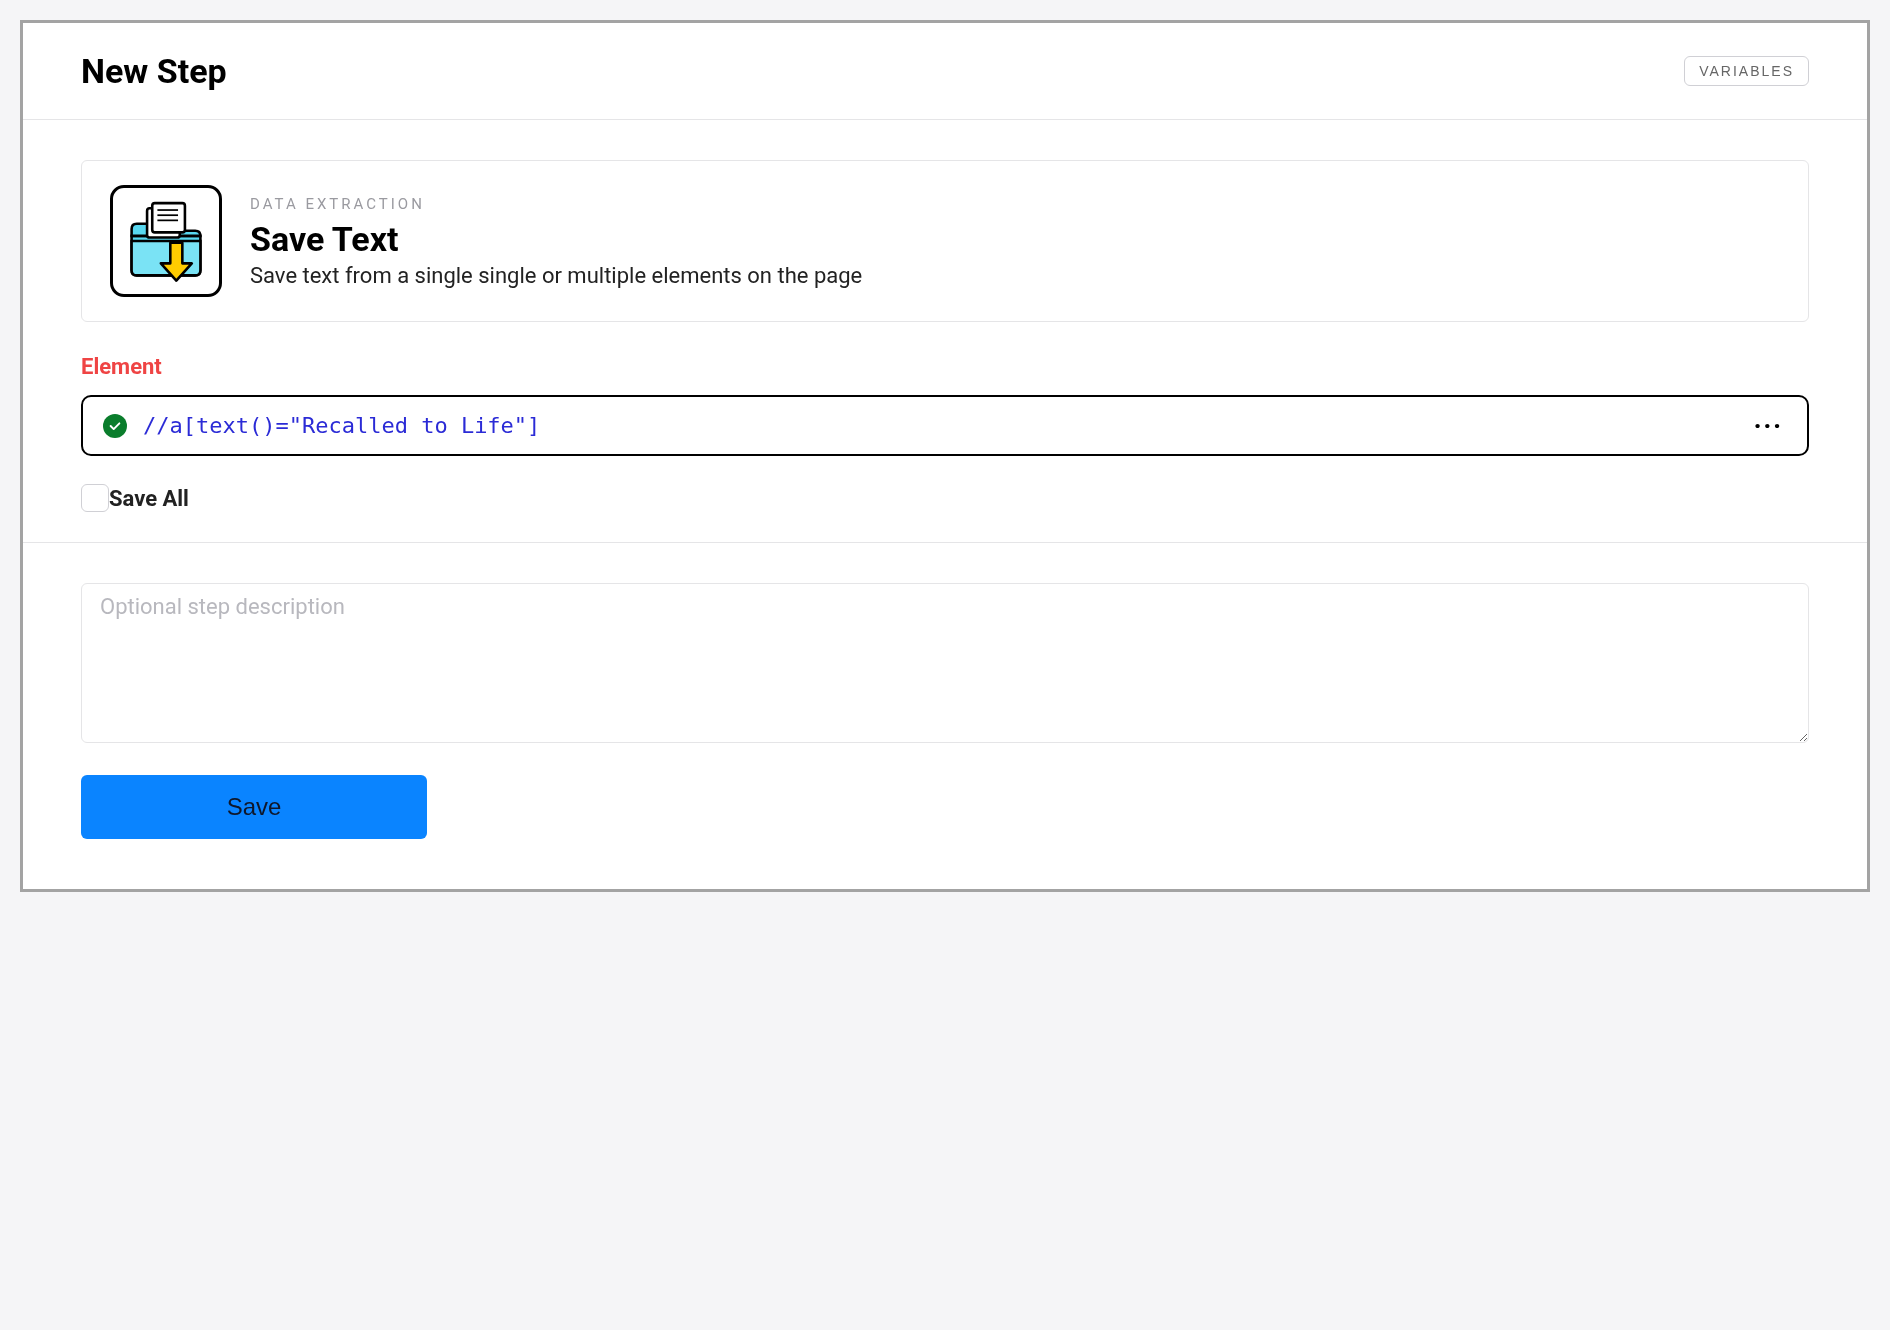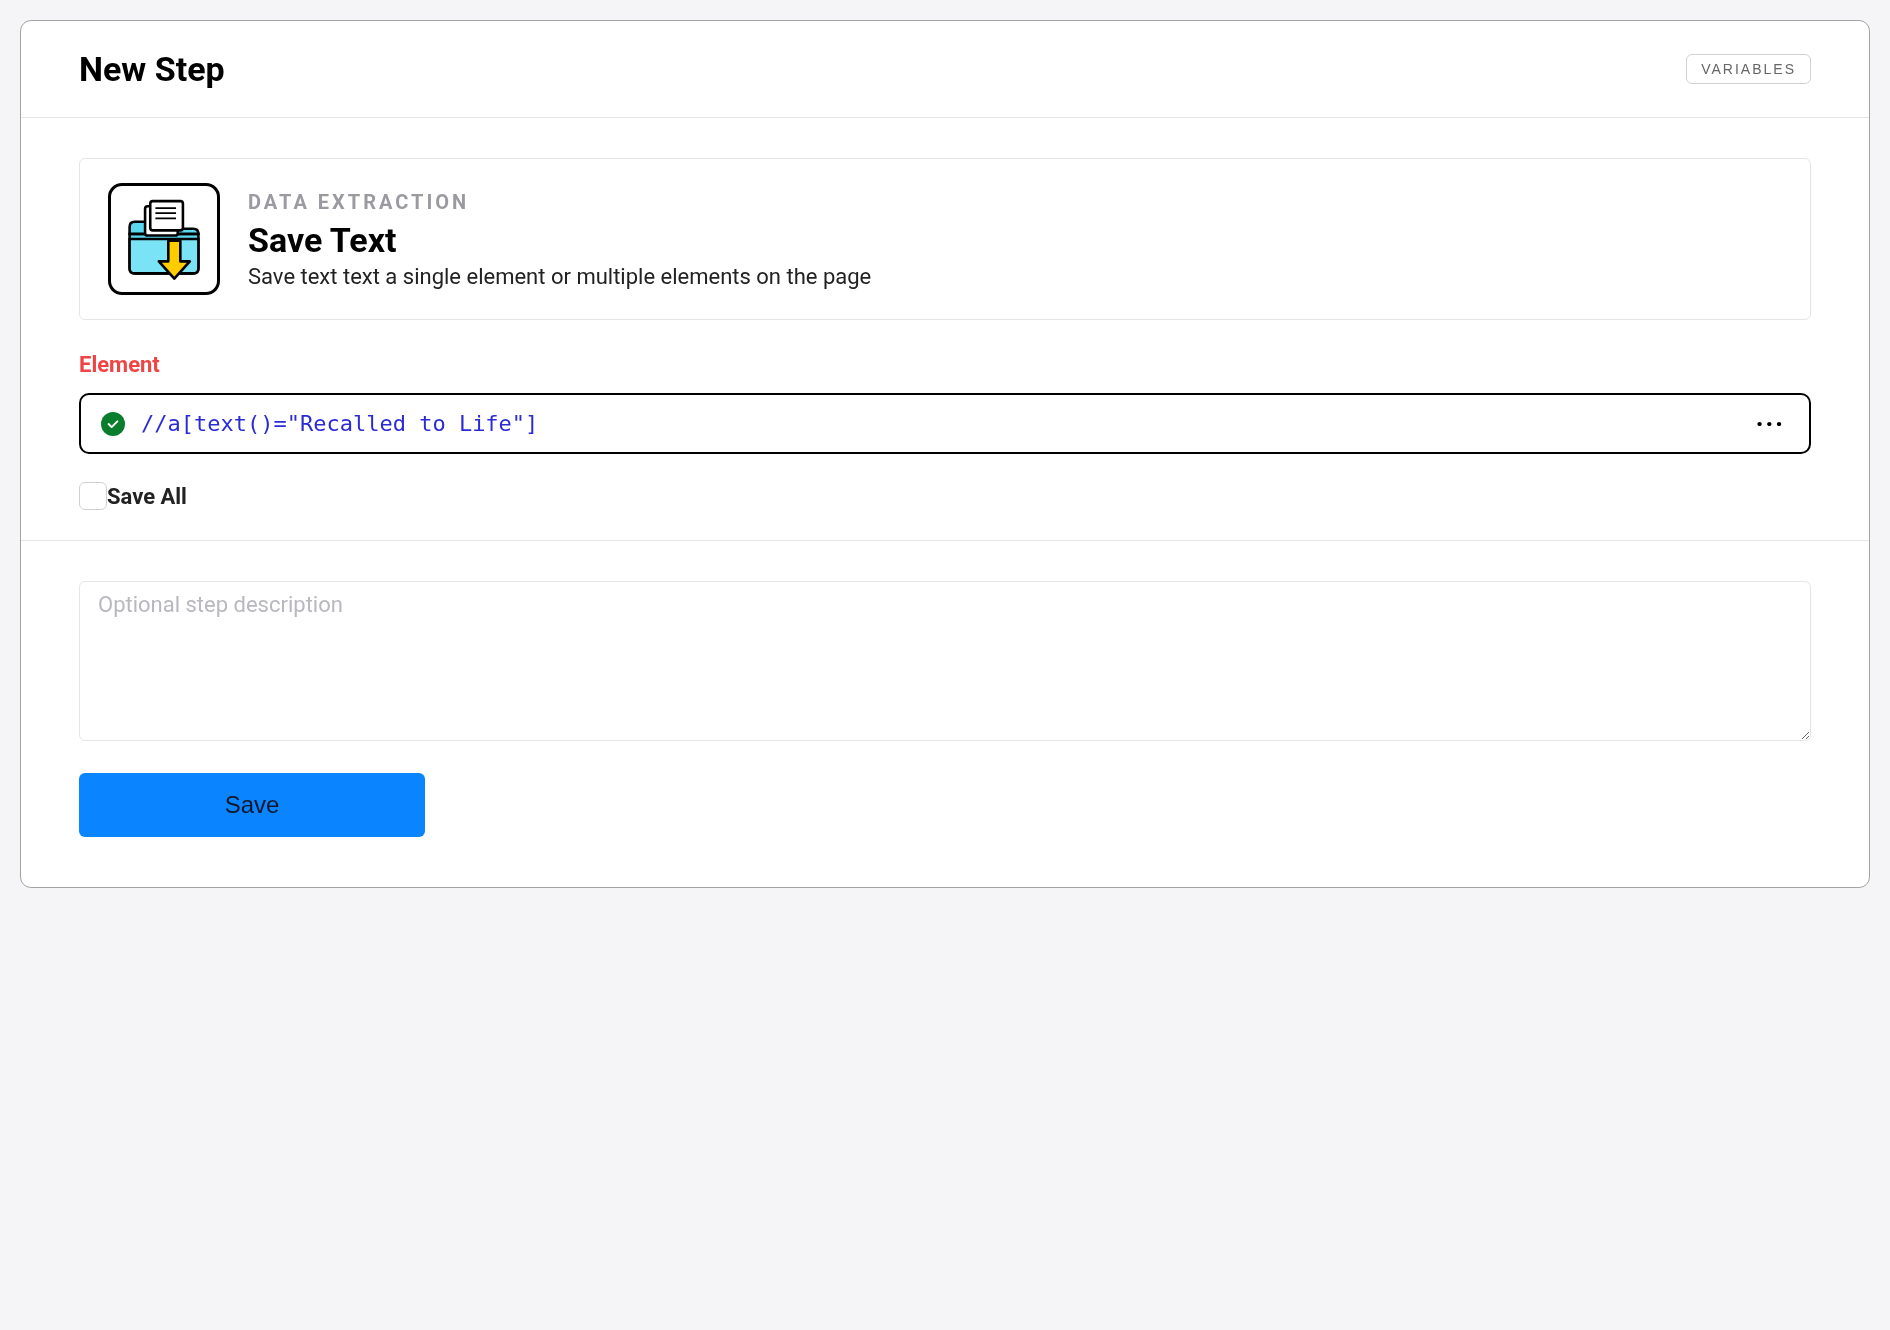--- a/index.html
+++ b/index.html
@@ -7,22 +7,22 @@
       margin: 0;
       padding: 0;
     }
     body {
       font-family: -apple-system, BlinkMacSystemFont, "Segoe UI", Roboto, Helvetica, Arial, sans-serif;
       background: #f5f5f7;
       padding: 20px;
     }
     .panel {
       background: #fff;
-      border: 1px solid #a3a3a3;
-      border-radius: 11px;
+      border: 3px solid #a3a3a3;
+      border-radius: 0;
       overflow: hidden;
     }
     .panel-header {
       display: flex;
       justify-content: space-between;
       align-items: center;
       padding: 28px 58px;
       border-bottom: 1px solid #e5e5e7;
     }
     .panel-title {
@@ -60,24 +60,24 @@
       border-radius: 14px;
       display: flex;
       align-items: center;
       justify-content: center;
       background: #fff;
     }
     .step-meta {
       flex: 1;
     }
     .step-category {
-      font-size: 20px;
+      font-size: 15px;
       letter-spacing: 3px;
       color: #9a9aa0;
-      font-weight: 700;
+      font-weight: 400;
       margin-bottom: 6px;
     }
     .step-name {
       font-size: 34px;
       font-weight: 700;
       color: #000;
       margin-bottom: 4px;
     }
     .step-desc {
       font-size: 22px;
@@ -208,21 +208,21 @@
           <line x1="40" y1="26" x2="64" y2="26" stroke="#000" stroke-width="2"></line>
 
           <path d="M10 50 L90 50 L90 84 Q90 90 84 90 L16 90 Q10 90 10 84 Z" fill="#7ae3f5" stroke="#000" stroke-width="3"></path>
 
           <path d="M55 52 L55 76 L44 76 L62 96 L80 76 L69 76 L69 52 Z" fill="#ffcc00" stroke="#000" stroke-width="3" stroke-linejoin="round"></path>
         </svg>
       </div>
       <div class="step-meta">
         <div class="step-category">DATA EXTRACTION</div>
         <div class="step-name">Save Text</div>
-        <div class="step-desc">Save text text a single element or multiple elements on the page</div>
+        <div class="step-desc">Save text from a single single or multiple elements on the page</div>
       </div>
     </div>
 
     <div class="field-label">Element</div>
 
     <div class="element-input-row">
       <span class="check-badge">
         <svg viewBox="0 0 16 16">
             <path d="M3 8 L6.5 11.5 L13 5" stroke="#fff" stroke-width="2.2" fill="none" stroke-linecap="round" stroke-linejoin="round"></path>
           </svg>

